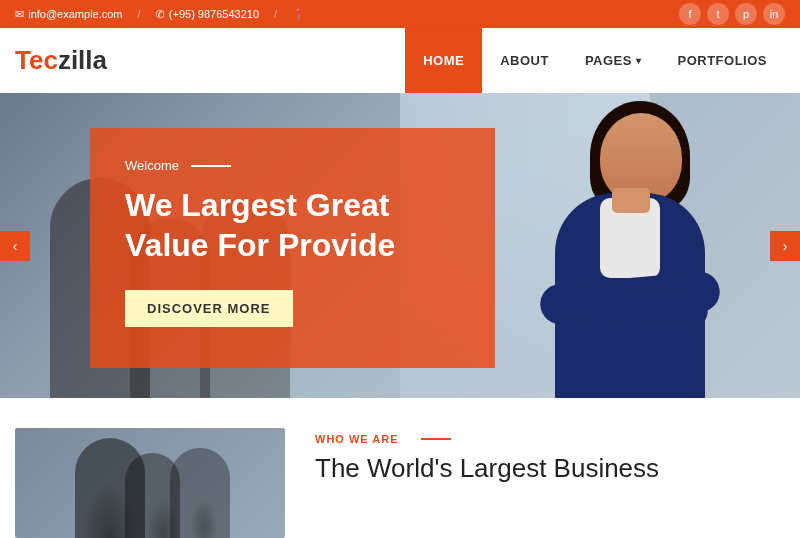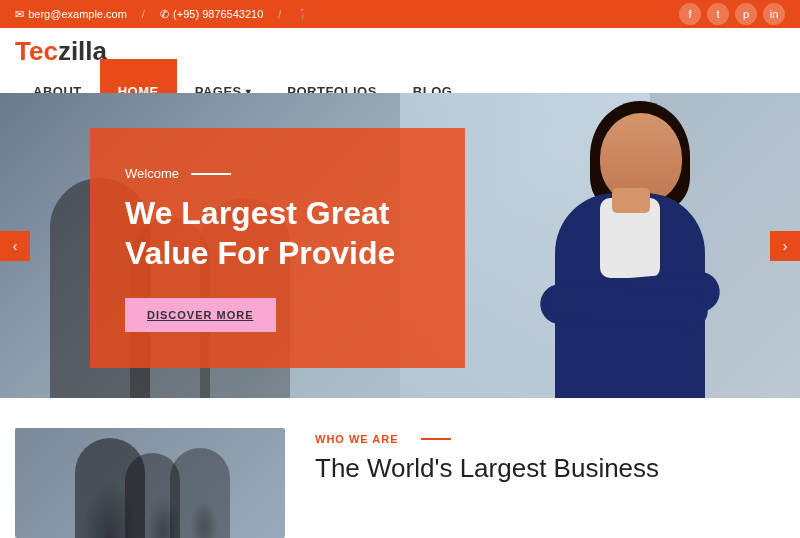--- a/index.html
+++ b/index.html
@@ -44,24 +44,24 @@
       cursor: pointer;
     }
     .divider {
       color: rgba(255,255,255,0.5);
     }
 
     
     .header {
       background: white;
       display: flex;
-      padding: 8px 15px;
+      align-items: center;
+      padding: 16px 15px;
       height: 65px;
       box-shadow: 0 1px 3px rgba(0,0,0,0.1);
-      flex-direction: column;
     }
     .logo {
       font-size: 26px;
       font-weight: bold;
       margin-right: auto;
     }
     .logo-tec {
       color: #e84b1a;
     }
     .logo-zilla {
@@ -144,24 +144,24 @@
       z-index: 10;
     }
     .hero-arrow-left { left: 0; }
     .hero-arrow-right { right: 0; }
 
     
     .hero-overlay {
       position: absolute;
       top: 35px;
       left: 90px;
-      width: 375px;
+      width: 405px;
       height: 240px;
       background: rgba(232, 75, 26, 0.85);
-      padding: 38px 35px;
+      padding: 30px 35px;
       z-index: 5;
     }
     .hero-welcome {
       color: white;
       font-size: 13px;
       display: flex;
       align-items: center;
       gap: 12px;
       margin-bottom: 12px;
     }
@@ -173,30 +173,29 @@
     }
     .hero-title {
       color: white;
       font-size: 32px;
       font-weight: 700;
       line-height: 1.25;
       margin-bottom: 25px;
     }
     .hero-btn {
       display: inline-block;
-      background: #f9a8d4;
+      background: #fef9c3;
       color: #333;
-      font-size: 11px;
+      font-size: 13px;
       font-weight: 700;
       padding: 11px 22px;
       letter-spacing: 1px;
       text-transform: uppercase;
       cursor: pointer;
       border: none;
-      text-decoration: underline;
     }
 
     
     .below-section {
       background: white;
       padding: 30px 15px 20px;
       display: flex;
       gap: 30px;
       min-height: 130px;
     }
@@ -249,21 +248,21 @@
       line-height: 1.2;
     }
   </style>
 </head>
 <body>
 
 <div class="top-bar">
   <div class="top-bar-left">
     <div class="top-bar-item">
       <span style="font-size:11px;">✉</span>
-      <span>berg@example.com</span>
+      <span>info@example.com</span>
     </div>
     <span class="divider">/</span>
     <div class="top-bar-item">
       <span style="font-size:11px;">✆</span>
       <span>(+95) 9876543210</span>
     </div>
     <span class="divider">/</span>
     <div class="top-bar-item">
       <span style="font-size:11px;">📍</span>
     </div>
@@ -274,27 +273,26 @@
     <div class="social-icon">p</div>
     <div class="social-icon">in</div>
   </div>
 </div>
 
 <div class="header">
   <div class="logo">
     <span class="logo-tec">Tec</span><span class="logo-zilla">zilla</span>
   </div>
   <nav class="nav">
+    <div class="nav-item active">HOME</div>
     <div class="nav-item">ABOUT</div>
-    <div class="nav-item active">HOME</div>
     <div class="nav-item nav-pages">
       PAGES <span style="font-size:10px;">▾</span>
     </div>
     <div class="nav-item">PORTFOLIOS</div>
-    <div class="nav-item">BLOG</div>
   </nav>
 </div>
 
 <div class="hero">
   <div class="hero-bg"></div>
   <div class="hero-people"></div>
 
   <div class="hero-shadow-left" style="border-radius:50px 50px 0 0; width:120px; left:-10px; top:80px; background:linear-gradient(180deg, rgba(5,5,5,0.7) 0%, rgba(5,5,5,0.6) 100%);"></div>
 
   <div style="position:absolute;top:0;left:0;right:0;bottom:0;background:linear-gradient(135deg,#6a7a8a 0%,#8a9aaa 25%,#aabbc8 55%,#bcc8d3 100%);"></div>

